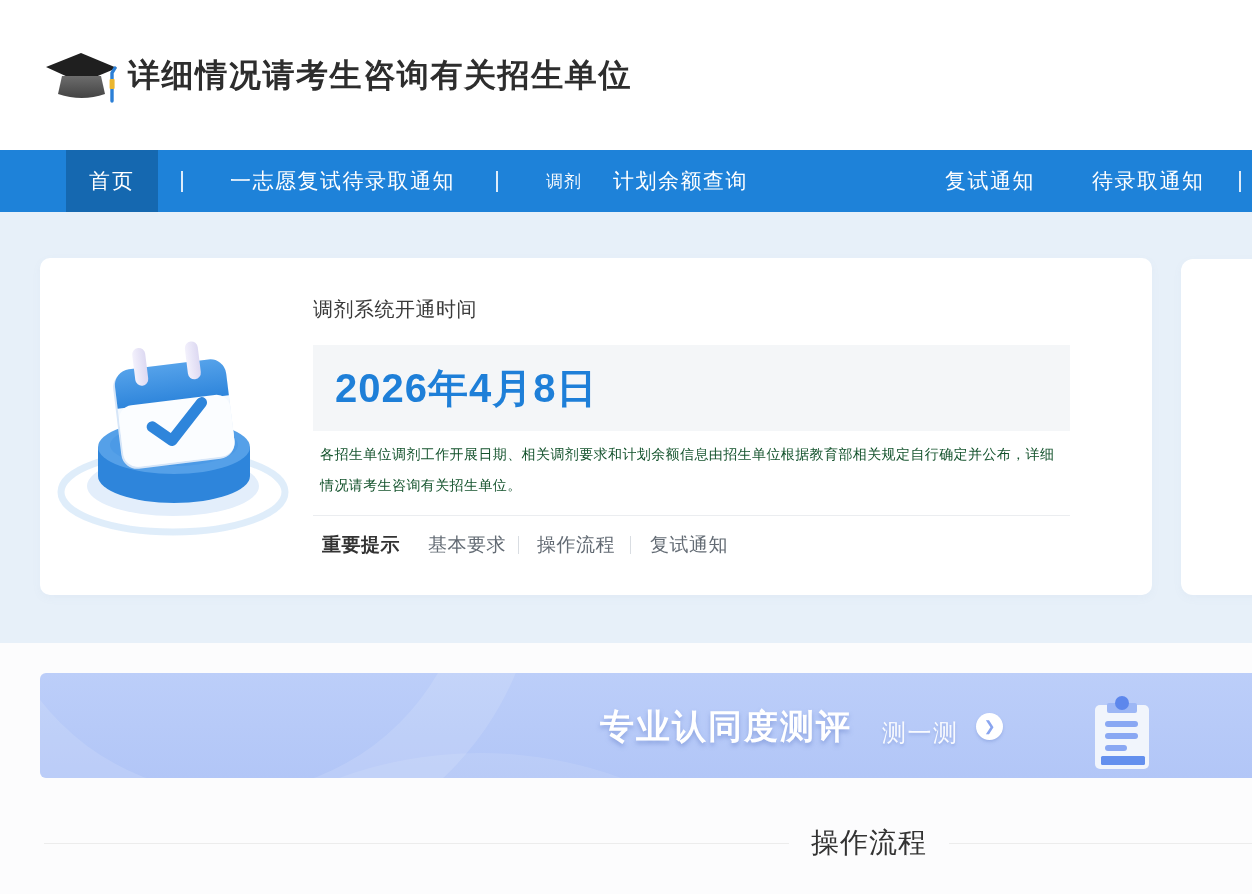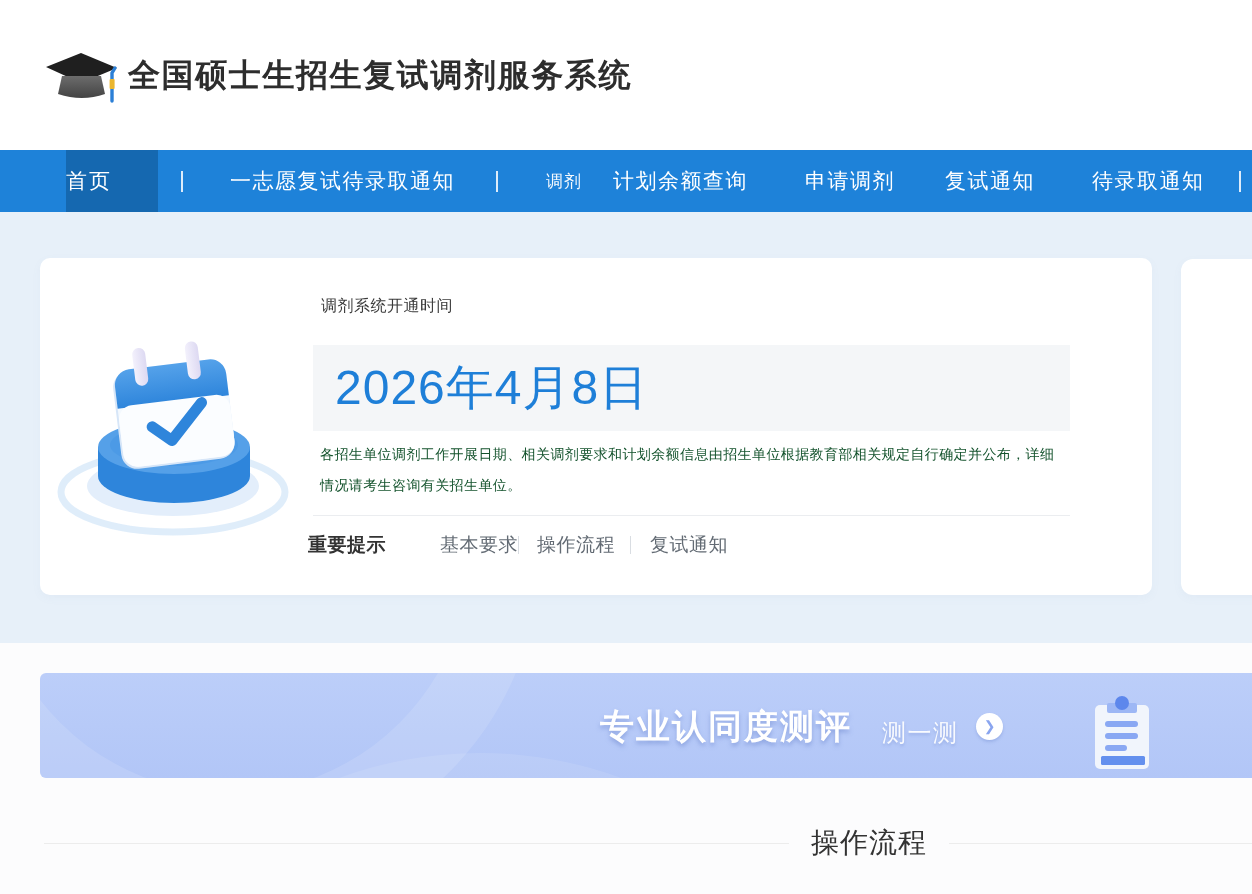--- a/index.html
+++ b/index.html
@@ -10,38 +10,38 @@
   
   .header { position:absolute; left:0; top:0; width:1252px; height:150px; background:#ffffff; }
   .logo { position:absolute; left:42px; top:46px; width:80px; height:66px; }
   .site-title { position:absolute; left:128px; top:54px; font-size:32px; font-weight:bold;
     color:#2d2d2d; letter-spacing:1.6px; line-height:42px; white-space:nowrap; }
 
   
   .navbar { position:absolute; left:0; top:150px; width:1252px; height:62px; background:#1e82d9; }
   .nav-item { position:absolute; top:0; height:62px; line-height:62px; color:#ffffff;
     font-size:21px; letter-spacing:1.5px; font-weight:500; white-space:nowrap; cursor:pointer; }
-  .nav-item.active { left:66px; width:92px; background:#1568b0; letter-spacing:2px; }
+  .nav-item.active { left:66px; width:92px; text-align:center; background:#1568b0; letter-spacing:2px; }
   .nav-sep { position:absolute; top:21px; width:2px; height:21px; background:rgba(255,255,255,0.85); }
   .nav-group-label { position:absolute; top:0; height:62px; line-height:64px; color:rgba(255,255,255,0.95);
     font-size:17px; letter-spacing:1px; white-space:nowrap; }
 
   
   .band-blue { position:absolute; left:0; top:212px; width:1252px; height:431px; background:#e7f0f9; }
   .band-white { position:absolute; left:0; top:643px; width:1252px; height:251px; background:#fcfcfd; }
 
   
   .card { position:absolute; left:40px; top:258px; width:1112px; height:337px; background:#ffffff;
     border-radius:10px; box-shadow:0 3px 10px rgba(110,140,180,0.05); }
   .illustration { position:absolute; left:14px; top:70px; width:242px; height:212px; }
-  .card-title { position:absolute; left:273px; top:38px; font-size:16px; color:#3a3a3a;
-    letter-spacing:0.5px; white-space:nowrap;margin-left:8px; }
+  .card-title { position:absolute; left:273px; top:38px; font-size:20px; color:#3a3a3a;
+    letter-spacing:0.5px; white-space:nowrap; }
   .date-box { position:absolute; left:273px; top:87px; width:757px; height:86px; background:#f4f6f8; }
-  .date-text { position:absolute; left:22px; top:0; height:86px; line-height:86px; font-size:48px;
-    font-weight:normal; color:#1e7fd8; letter-spacing:1px; white-space:nowrap; }
+  .date-text { position:absolute; left:22px; top:0; height:86px; line-height:86px; font-size:40px;
+    font-weight:bold; color:#1e7fd8; letter-spacing:1px; white-space:nowrap; }
   .card-desc { position:absolute; left:280px; top:181px; width:742px; font-size:14px; line-height:31px;
     color:#14532d; letter-spacing:0.4px; }
   .card-divider { position:absolute; left:273px; top:257px; width:757px; height:1px; background:#ebedf0; }
   .tab { position:absolute; top:273px; height:28px; line-height:28px; font-size:19px; color:#636b74;
     letter-spacing:0.5px; white-space:nowrap; cursor:pointer; }
   .tab.primary { color:#333; font-weight:bold; }
   .tab-sep { position:absolute; top:278px; width:1px; height:18px; background:#d9dde2; }
 
   
   .card-right { position:absolute; left:1181px; top:259px; width:140px; height:336px; background:#ffffff;
@@ -81,31 +81,30 @@
         <linearGradient id="gBase" x1="0" y1="0" x2="0" y2="1">
           <stop offset="0" stop-color="#6c6c6c"></stop>
             <stop offset="1" stop-color="#434343"></stop>
         </linearGradient>
       </defs>
       <polygon points="4,21 39,7 75,22 39,37" fill="#1f1f1f"></polygon>
       <path d="M20,30 L59,30 L63,48 Q40,56 16,48 Z" fill="url(#gBase)"></path>
       <path d="M73,22 L70,27 L70,55" fill="none" stroke="#2b7fd6" stroke-width="3.4" stroke-linecap="round"></path>
       <rect x="67.6" y="33" width="5" height="10" rx="1" fill="#eab62f"></rect>
     </svg>
-    <div class="site-title">全国硕士生招生复试调剂服务系统</div>
+    <div class="site-title">详细情况请考生咨询有关招生单位</div>
   </div>
 
   <div class="navbar">
     <div class="nav-item active">首页</div>
     <span class="nav-sep" style="left:181px"></span>
     <div class="nav-item" style="left:230px">一志愿复试待录取通知</div>
     <span class="nav-sep" style="left:496px"></span>
     <div class="nav-group-label" style="left:546px">调剂</div>
     <div class="nav-item" style="left:613px">计划余额查询</div>
-    <div class="nav-item" style="left:805px">申请调剂</div>
     <div class="nav-item" style="left:1092px">待录取通知</div>
     <div class="nav-item" style="left:945px">复试通知</div>
     <span class="nav-sep" style="left:1239px"></span>
   </div>
 
   <div class="band-blue"></div>
   <div class="band-white"></div>
 
   <div class="card">
     <svg class="illustration" viewBox="0 0 242 212">
@@ -138,22 +137,22 @@
     <div class="card-title">调剂系统开通时间</div>
 
     <div class="date-box">
       <div class="date-text">2026年4月8日</div>
     </div>
 
     <div class="card-desc">各招生单位调剂工作开展日期、相关调剂要求和计划余额信息由招生单位根据教育部相关规定自行确定并公布，详细情况请考生咨询有关招生单位。</div>
 
     <div class="card-divider"></div>
 
-    <div class="tab primary" style="left:268px">重要提示</div>
-    <div class="tab" style="left:400px">基本要求</div>
+    <div class="tab primary" style="left:282px">重要提示</div>
+    <div class="tab" style="left:388px">基本要求</div>
     <span class="tab-sep" style="left:478px"></span>
     <div class="tab" style="left:497px">操作流程</div>
     <span class="tab-sep" style="left:590px"></span>
     <div class="tab" style="left:610px">复试通知</div>
   </div>
 
   <div class="card-right"></div>
 
   <div class="banner">
     <div class="sw1"></div>

